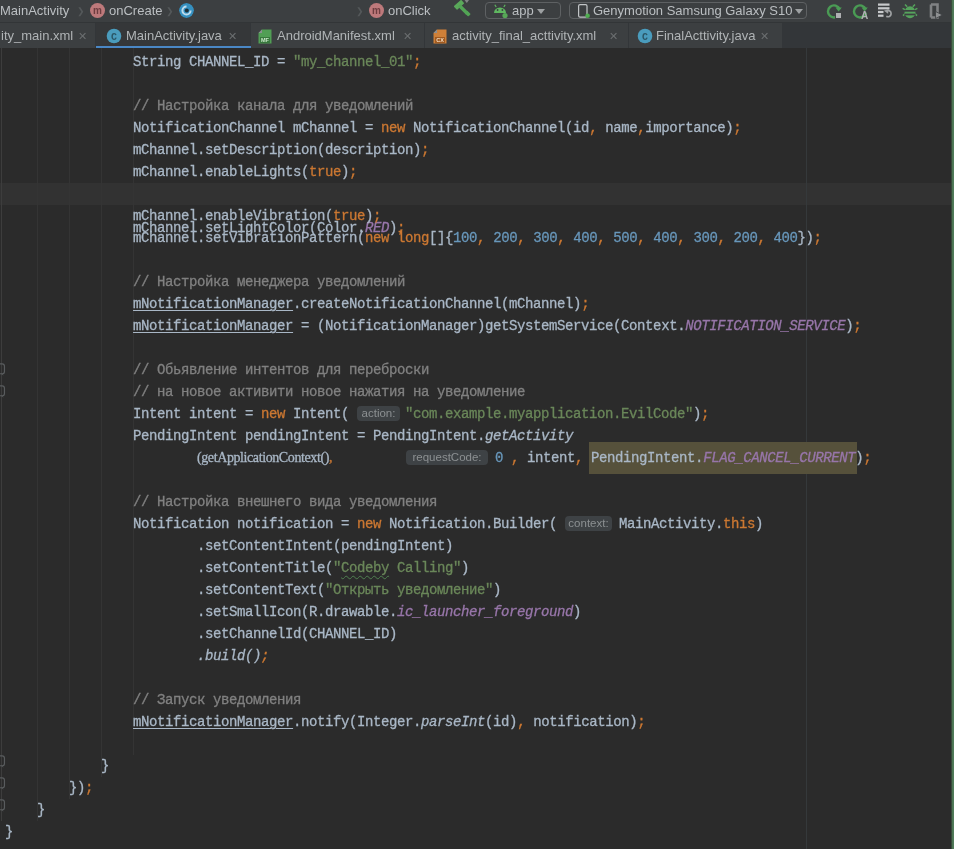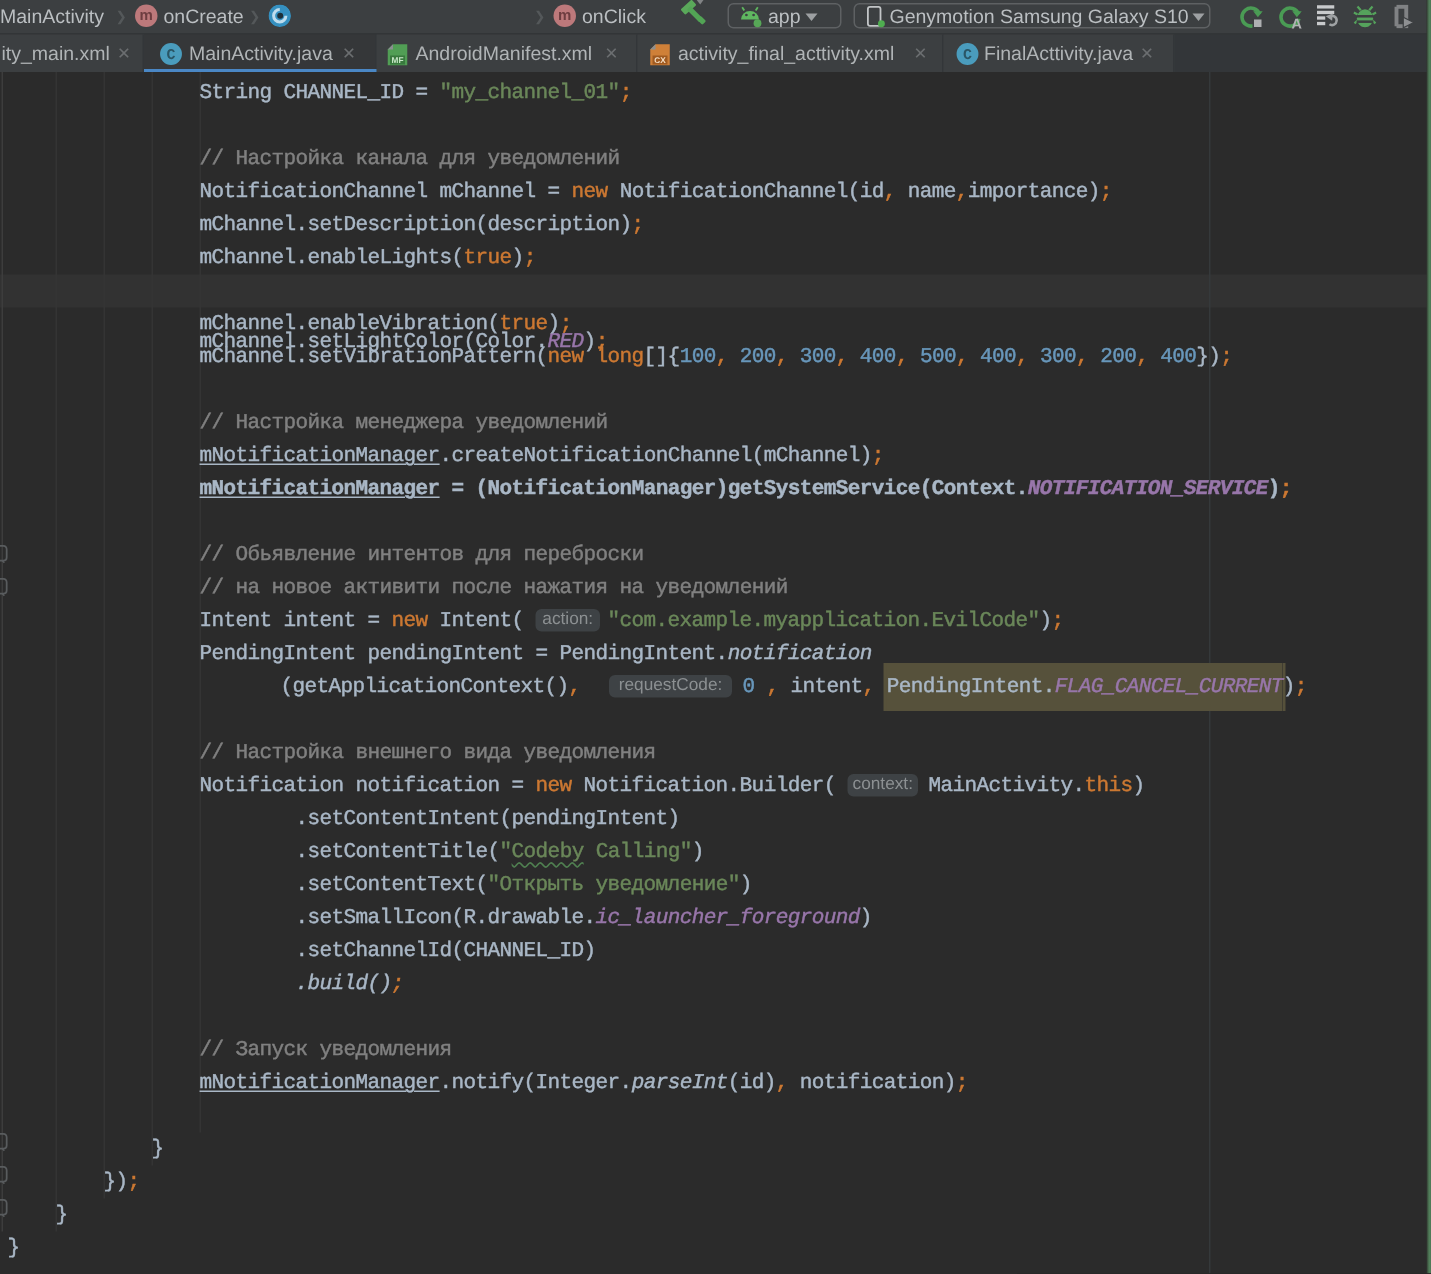--- a/index.html
+++ b/index.html
@@ -168,31 +168,31 @@
     <div class="L" style="top:3px;">                String CHANNEL_ID = <span class="s">"my_channel_01"</span><span class="k">;</span></div>
     <div class="L" style="top:47px;"><span class="c">                // Настройка канала для уведомлений</span></div>
     <div class="L" style="top:69px;">                NotificationChannel mChannel = <span class="k">new</span> NotificationChannel(id<span class="k">,</span> name<span class="k">,</span>importance)<span class="k">;</span></div>
     <div class="L" style="top:91px;">                mChannel.setDescription(description)<span class="k">;</span></div>
     <div class="L" style="top:113px;">                mChannel.enableLights(<span class="k">true</span>)<span class="k">;</span></div>
     <div class="L" style="top:135px;margin-top:34px;">                mChannel.setLightColor(Color.<span class="con">RED</span>)<span class="k">;</span></div>
     <div class="L" style="top:157px;">                mChannel.enableVibration(<span class="k">true</span>)<span class="k">;</span></div>
     <div class="L" style="top:179px;">                mChannel.setVibrationPattern(<span class="k">new long</span>[]{<span class="n">100</span><span class="k">,</span> <span class="n">200</span><span class="k">,</span> <span class="n">300</span><span class="k">,</span> <span class="n">400</span><span class="k">,</span> <span class="n">500</span><span class="k">,</span> <span class="n">400</span><span class="k">,</span> <span class="n">300</span><span class="k">,</span> <span class="n">200</span><span class="k">,</span> <span class="n">400</span>})<span class="k">;</span></div>
     <div class="L" style="top:223px;"><span class="c">                // Настройка менеджера уведомлений</span></div>
     <div class="L" style="top:245px;text-align:right;">                <span class="f">mNotificationManager</span>.createNotificationChannel(mChannel)<span class="k">;</span></div>
-    <div class="L" style="top:267px;font-weight:bold;">                <span class="f">mNotificationManager</span> = (NotificationManager)getSystemService(Context.<span class="con">NOTIFICATION_SERVICE</span>)<span class="k">;</span></div>
+    <div class="L" style="top:267px;">                <span class="f">mNotificationManager</span> = (NotificationManager)getSystemService(Context.<span class="con">NOTIFICATION_SERVICE</span>)<span class="k">;</span></div>
     <div class="L" style="top:311px;"><span class="c">                // Обьявление интентов для переброски</span></div>
-    <div class="L" style="top:333px;"><span class="c">                // на новое активити после нажатия на уведомлений</span></div>
+    <div class="L" style="top:333px;"><span class="c">                // на новое активити новое нажатия на уведомление</span></div>
     <div style="position:absolute;top:355px;left:0;height:22px;">
       <span class="A" style="left:133px;">Intent intent = <span class="k">new</span> Intent(</span>
       <span class="hint" style="left:357px;width:43px;">action:</span>
       <span class="A" style="left:405px;"><span class="s">"com.example.myapplication.EvilCode"</span>)<span class="k">;</span></span>
     </div>
-    <div class="L" style="top:377px;">                PendingIntent pendingIntent = PendingIntent.<span class="it">notification</span></div>
+    <div class="L" style="top:377px;">                PendingIntent pendingIntent = PendingIntent.<span class="it">getActivity</span></div>
     <div style="position:absolute;top:399px;left:0;height:22px;">
-      <span class="A" style="left:187px;">(getApplicationContext()<span class="k">,</span></span>
+      <span class="A" style="left:197px;font-family:Liberation Serif, serif;">(getApplicationContext()<span class="k">,</span></span>
       <span class="hint" style="left:406px;width:82px;">requestCode:</span>
       <span class="A" style="left:495px;"><span class="n">0</span> <span class="k">,</span> intent<span class="k">,</span> <span class="hl">PendingIntent.<span class="con">FLAG_CANCEL_CURRENT</span></span>)<span class="k">;</span></span>
     </div>
     <div class="L" style="top:443px;"><span class="c">                // Настройка внешнего вида уведомления</span></div>
     <div style="position:absolute;top:465px;left:0;height:22px;">
       <span class="A" style="left:133px;">Notification notification = <span class="k">new</span> Notification.Builder(</span>
       <span class="hint" style="left:565px;width:47px;">context:</span>
       <span class="A" style="left:619px;">MainActivity.<span class="k">this</span>)</span>
     </div>
     <div class="L" style="top:487px;">                        .setContentIntent(pendingIntent)</div>

